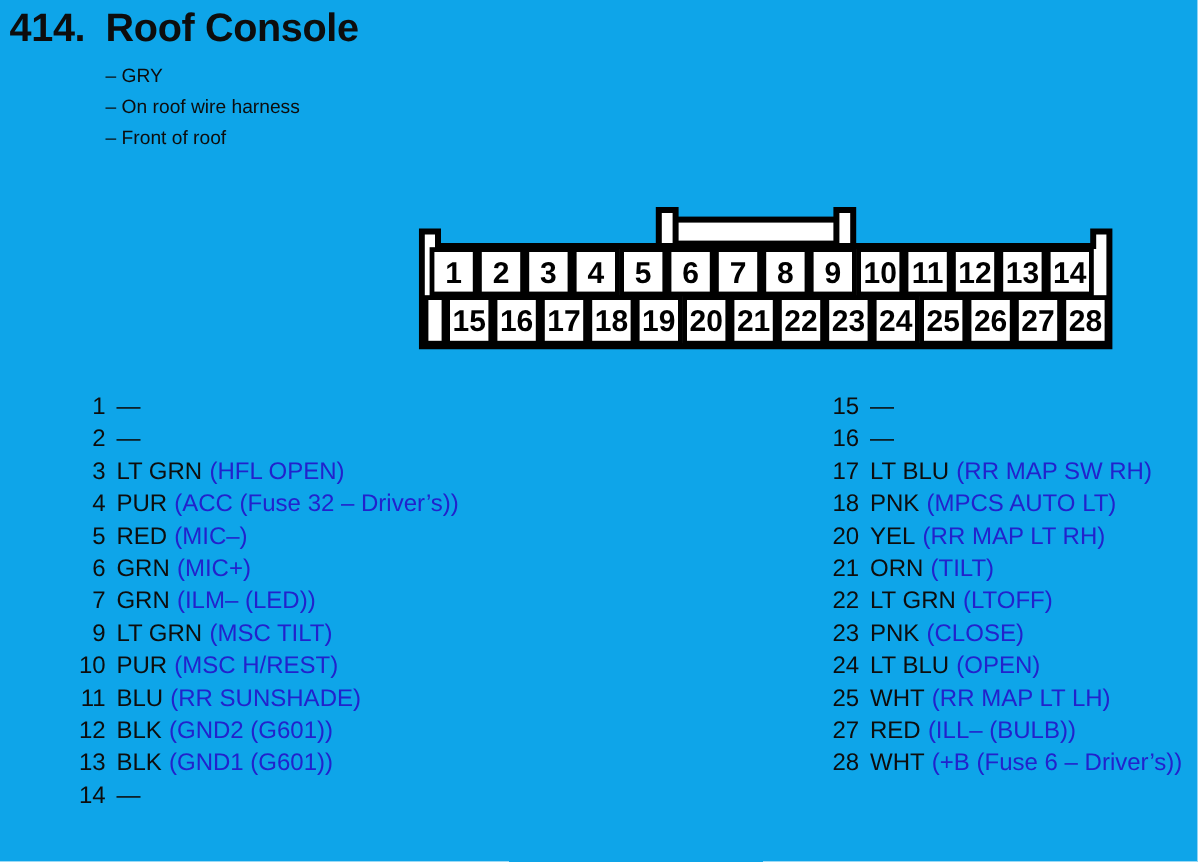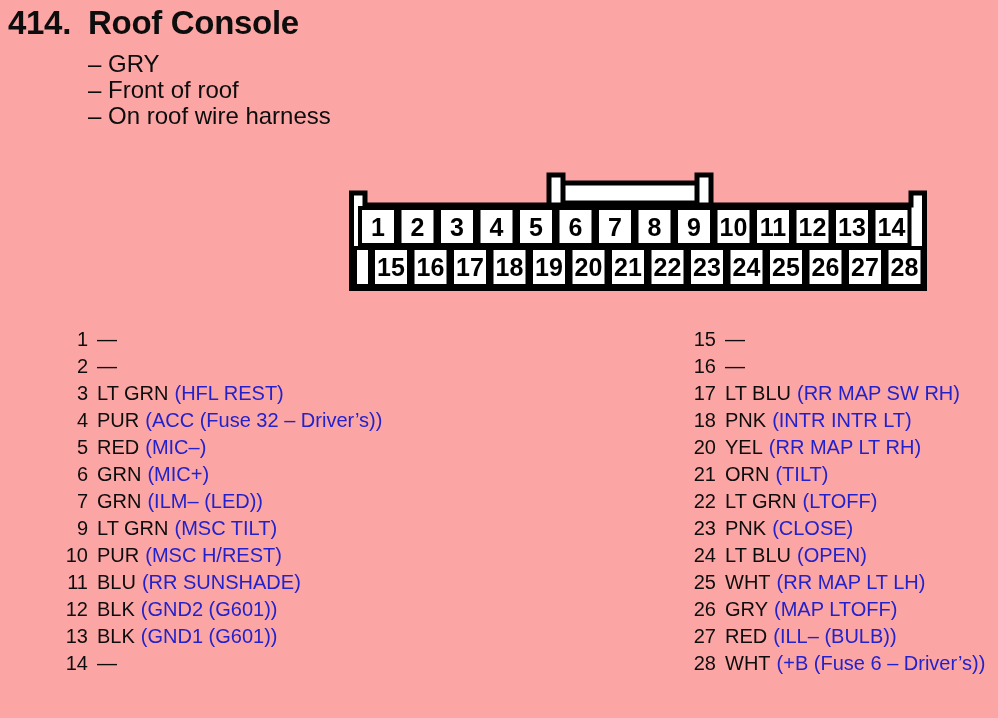--- a/index.html
+++ b/index.html
@@ -1,22 +1,22 @@
 <!DOCTYPE html>
 <html style="--fn-blue: #2222cc;"><head>
 <meta charset="utf-8">
 <style>
   html,body{margin:0;padding:0;background:#fff;}
   .page{
-    position:relative;width:998px;height:718px;background:#fca5a5;overflow:hidden;
+    position:relative;width:998px;height:718px;background:#0ea5e9;overflow:hidden;
     font-family:"Liberation Sans",sans-serif;color:#0d0d0d;
   }
   .title{position:absolute;left:8px;top:4px;font-weight:bold;font-size:33px;letter-spacing:-0.3px;white-space:nowrap;}
   .title .num{display:inline-block;width:80px;}
-  .notes{position:absolute;left:88px;top:51px;font-size:24px;line-height:26px;}
+  .notes{position:absolute;left:88px;top:51px;font-size:16px;line-height:26px;}
   .connector{position:absolute;left:349px;top:170px;}
   .connector .latch{fill:#fff;stroke:#000;stroke-width:5;}
   .connector .body{fill:#fff;stroke:#000;stroke-width:5;stroke-linejoin:miter;}
   .connector .pin-box{fill:#fff;stroke:#000;stroke-width:4;}
   .connector text{font-family:"Liberation Sans",sans-serif;font-weight:bold;font-size:25px;fill:#000;}
   .pin-column{position:absolute;top:326px;font-size:20px;}
   .pin-column.left{left:58px;}
   .pin-column.right{left:686px;}
   .pin-row{height:27px;line-height:27px;white-space:nowrap;}
   .pin-num{display:inline-block;width:30px;text-align:right;margin-right:9px;}
@@ -26,22 +26,22 @@
 <body>
 
 <div class="page">
 
   <div class="title">
     <span class="num">414.</span><span>Roof Console</span>
   </div>
 
   <div class="notes">
     <div>– GRY</div>
+    <div>– On roof wire harness</div>
     <div>– Front of roof</div>
-    <div>– On roof wire harness</div>
   </div>
 
   <svg class="connector" width="580" height="122" viewBox="0 0 580 122">
     <rect class="latch" x="207" y="13" width="148" height="20"></rect>
     <rect class="latch" x="200" y="5" width="14" height="33"></rect>
     <rect class="latch" x="348" y="5" width="14" height="33"></rect>
     <path class="body" d="M 2.5 23 H 16 V 35 H 562 V 23 H 575.5 V 118.5 H 2.5 Z"></path>
     <rect class="pin-box" x="6" y="78" width="15" height="38"></rect>
   <g>
         <rect class="pin-box" x="11" y="38" width="36" height="37"></rect>
@@ -153,41 +153,40 @@
       </g>
       <g>
         <rect class="pin-box" x="537.5" y="78" width="36" height="38"></rect>
         <text x="555.5" y="106" text-anchor="middle">28</text>
       </g>
     </svg>
 
   <div class="pin-column left">
       <div class="pin-row"><span class="pin-num">1</span><span class="pin-wire">—</span></div>
       <div class="pin-row"><span class="pin-num">2</span><span class="pin-wire">—</span></div>
-      <div class="pin-row"><span class="pin-num">3</span><span class="pin-wire">LT GRN</span><span class="pin-fn">(HFL REST)</span></div>
+      <div class="pin-row"><span class="pin-num">3</span><span class="pin-wire">LT GRN</span><span class="pin-fn">(HFL OPEN)</span></div>
       <div class="pin-row"><span class="pin-num">4</span><span class="pin-wire">PUR</span><span class="pin-fn">(ACC (Fuse 32 – Driver’s))</span></div>
       <div class="pin-row"><span class="pin-num">5</span><span class="pin-wire">RED</span><span class="pin-fn">(MIC–)</span></div>
       <div class="pin-row"><span class="pin-num">6</span><span class="pin-wire">GRN</span><span class="pin-fn">(MIC+)</span></div>
       <div class="pin-row"><span class="pin-num">7</span><span class="pin-wire">GRN</span><span class="pin-fn">(ILM– (LED))</span></div>
       <div class="pin-row"><span class="pin-num">9</span><span class="pin-wire">LT GRN</span><span class="pin-fn">(MSC TILT)</span></div>
       <div class="pin-row"><span class="pin-num">10</span><span class="pin-wire">PUR</span><span class="pin-fn">(MSC H/REST)</span></div>
       <div class="pin-row"><span class="pin-num">11</span><span class="pin-wire">BLU</span><span class="pin-fn">(RR SUNSHADE)</span></div>
       <div class="pin-row"><span class="pin-num">12</span><span class="pin-wire">BLK</span><span class="pin-fn">(GND2 (G601))</span></div>
       <div class="pin-row"><span class="pin-num">13</span><span class="pin-wire">BLK</span><span class="pin-fn">(GND1 (G601))</span></div>
       <div class="pin-row"><span class="pin-num">14</span><span class="pin-wire">—</span></div>
     </div>
   <div class="pin-column right">
       <div class="pin-row"><span class="pin-num">15</span><span class="pin-wire">—</span></div>
       <div class="pin-row"><span class="pin-num">16</span><span class="pin-wire">—</span></div>
       <div class="pin-row"><span class="pin-num">17</span><span class="pin-wire">LT BLU</span><span class="pin-fn">(RR MAP SW RH)</span></div>
-      <div class="pin-row"><span class="pin-num">18</span><span class="pin-wire">PNK</span><span class="pin-fn">(INTR INTR LT)</span></div>
+      <div class="pin-row"><span class="pin-num">18</span><span class="pin-wire">PNK</span><span class="pin-fn">(MPCS AUTO LT)</span></div>
       <div class="pin-row"><span class="pin-num">20</span><span class="pin-wire">YEL</span><span class="pin-fn">(RR MAP LT RH)</span></div>
       <div class="pin-row"><span class="pin-num">21</span><span class="pin-wire">ORN</span><span class="pin-fn">(TILT)</span></div>
       <div class="pin-row"><span class="pin-num">22</span><span class="pin-wire">LT GRN</span><span class="pin-fn">(LTOFF)</span></div>
       <div class="pin-row"><span class="pin-num">23</span><span class="pin-wire">PNK</span><span class="pin-fn">(CLOSE)</span></div>
       <div class="pin-row"><span class="pin-num">24</span><span class="pin-wire">LT BLU</span><span class="pin-fn">(OPEN)</span></div>
       <div class="pin-row"><span class="pin-num">25</span><span class="pin-wire">WHT</span><span class="pin-fn">(RR MAP LT LH)</span></div>
-      <div class="pin-row"><span class="pin-num">26</span><span class="pin-wire">GRY</span><span class="pin-fn">(MAP LTOFF)</span></div>
       <div class="pin-row"><span class="pin-num">27</span><span class="pin-wire">RED</span><span class="pin-fn">(ILL– (BULB))</span></div>
       <div class="pin-row"><span class="pin-num">28</span><span class="pin-wire">WHT</span><span class="pin-fn">(+B (Fuse 6 – Driver’s))</span></div>
     </div>
 
 </div>
 
 </body></html>

